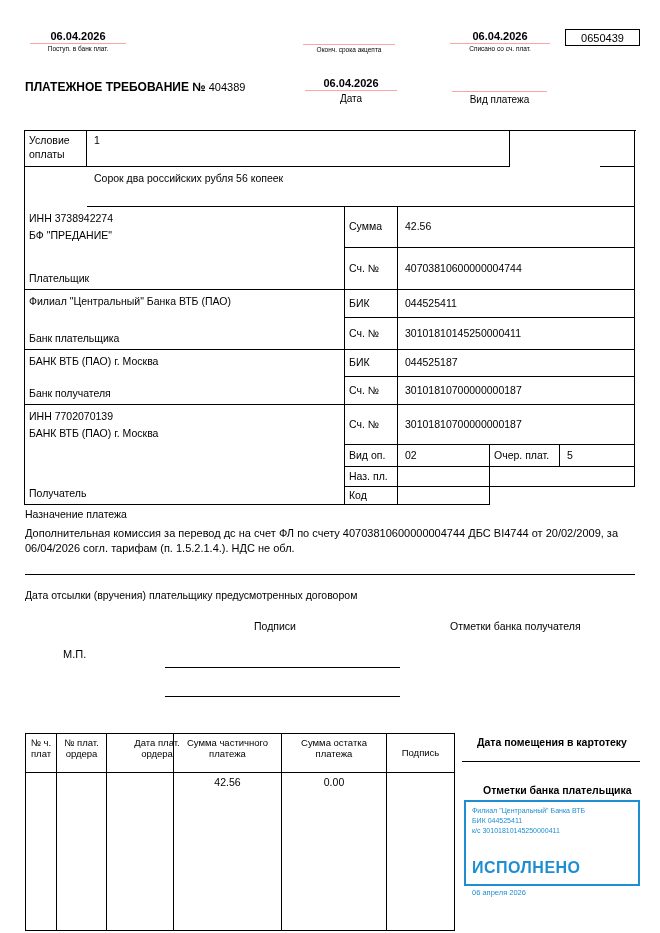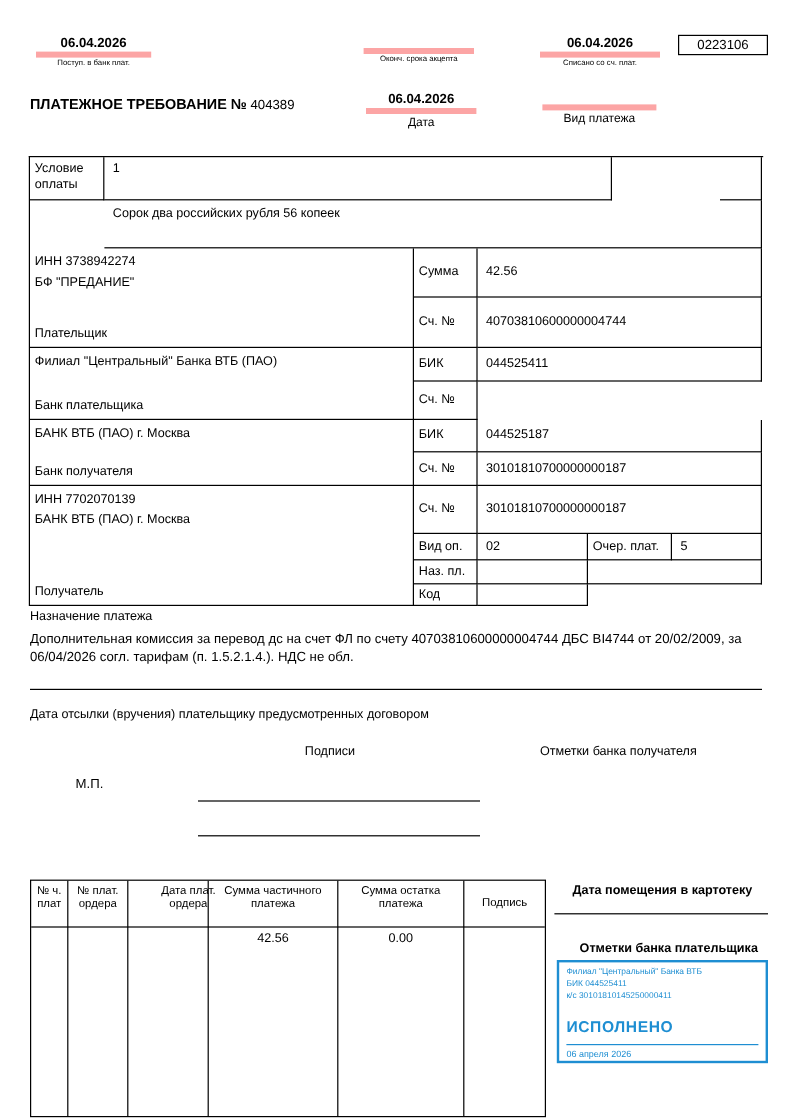--- a/index.html
+++ b/index.html
@@ -5,33 +5,33 @@
   *{margin:0;padding:0;box-sizing:border-box}
   html,body{background:#fff}
   body{font-family:"Liberation Sans",sans-serif;color:#000}
   .page{position:relative;width:660px;height:933px;background:#fff;overflow:hidden;font-size:10.5px}
   .abs{position:absolute}
   .line{position:absolute;background:#000}
   .cell{position:absolute;border-right:1px solid #000;border-bottom:1px solid #000;padding:3px 4px;font-size:10.5px;line-height:1.3}
   .cell.vc{display:flex;align-items:center;padding-top:0;padding-bottom:0}
   .cell-top{line-height:17px}
   .cell-bottom{position:absolute;left:4px;bottom:3px}
-  .uline{border-bottom:5px solid #fca5a5}
+  .uline{border-bottom:1px solid #fca5a5}
   .tiny{font-size:6.5px;line-height:9px}
   .lbl{font-size:10px}
   .b{font-weight:bold}
   .tc{text-align:center}
   .date{font-weight:bold;font-size:11px}
   .codebox{position:absolute;border:1px solid #000;display:flex;align-items:center;justify-content:center;font-size:11px}
   .btable{position:absolute;border:1px solid #000}
   .btable .vline{position:absolute;top:0;bottom:0;width:1px;background:#000}
   .bhead{position:absolute;font-size:9.5px;line-height:11px;text-align:center;padding-top:3px}
   .bval{position:absolute;font-size:10.5px;text-align:center}
   .stamp{position:absolute;border:2px solid #1e8ed2;color:#1e8ed2;padding:4px 6px;font-size:7px;line-height:1.4}
-  .stamp .status{font-size:13px;font-weight:bold;letter-spacing:.5px;margin-top:12px}
+  .stamp .status{font-size:16px;font-weight:bold;letter-spacing:.5px;margin-top:22px}
   .stamp .sdate{font-size:7.5px;margin-top:4px;border-top:1px solid currentColor;padding-top:3px}
 </style>
 </head>
 <body>
 
 <div class="page">
 
   <div class="abs" style="left:30px;top:30px;width:96px">
     <div class="tc date uline" style="padding-bottom:1px">06.04.2026</div>
     <div class="tc tiny">Поступ. в банк плат.</div>
@@ -41,21 +41,21 @@
     <div class="uline" style="height:14px"></div>
     <div class="tc tiny">Оконч. срока акцепта</div>
   </div>
 
   <div class="abs" style="left:450px;top:30px;width:100px">
     <div class="tc date uline" style="padding-bottom:1px">06.04.2026</div>
     <div class="tc tiny">Списано со сч. плат.</div>
   </div>
 
   <div class="codebox" style="left:565px;top:29px;width:75px;height:17px">
-    <span>0223106</span>
+    <span>0650439</span>
   </div>
 
   <div class="abs" style="left:25px;top:80px;font-size:11px">
     <span class="b" style="font-size:12px">ПЛАТЕЖНОЕ ТРЕБОВАНИЕ №</span>
     <span style="font-size:11px">404389</span>
   </div>
   <div class="abs" style="left:305px;top:77px;width:92px">
     <div class="tc date uline" style="padding-bottom:1px">06.04.2026</div>
     <div class="tc lbl" style="padding-top:2px">Дата</div>
   </div>
@@ -83,20 +83,21 @@
   <div class="cell vc" style="left:345px;top:248px;width:53px;height:42px">Сч. №</div>
   <div class="cell vc" style="left:398px;top:248px;width:237px;height:42px;padding-left:7px">40703810600000004744</div>
 
   <div class="cell" style="left:25px;top:290px;width:320px;height:60px">
     <div class="cell-top">Филиал "Центральный" Банка ВТБ (ПАО)</div>
     <div class="cell-bottom">Банк плательщика</div>
   </div>
   <div class="cell vc" style="left:345px;top:290px;width:53px;height:28px">БИК</div>
   <div class="cell vc" style="left:398px;top:290px;width:237px;height:28px;padding-left:7px">044525411</div>
   <div class="cell vc" style="left:345px;top:318px;width:53px;height:32px">Сч. №</div>
+  <div class="cell vc" style="left:398px;top:318px;width:237px;height:32px;padding-left:7px">30101810145250000411</div>
 
   <div class="cell" style="left:25px;top:350px;width:320px;height:55px">
     <div class="cell-top">БАНК ВТБ (ПАО) г. Москва</div>
     <div class="cell-bottom">Банк получателя</div>
   </div>
   <div class="cell vc" style="left:345px;top:350px;width:53px;height:27px">БИК</div>
   <div class="cell vc" style="left:398px;top:350px;width:237px;height:27px;padding-left:7px">044525187</div>
   <div class="cell vc" style="left:345px;top:377px;width:53px;height:28px">Сч. №</div>
   <div class="cell vc" style="left:398px;top:377px;width:237px;height:28px;padding-left:7px">30101810700000000187</div>
 

